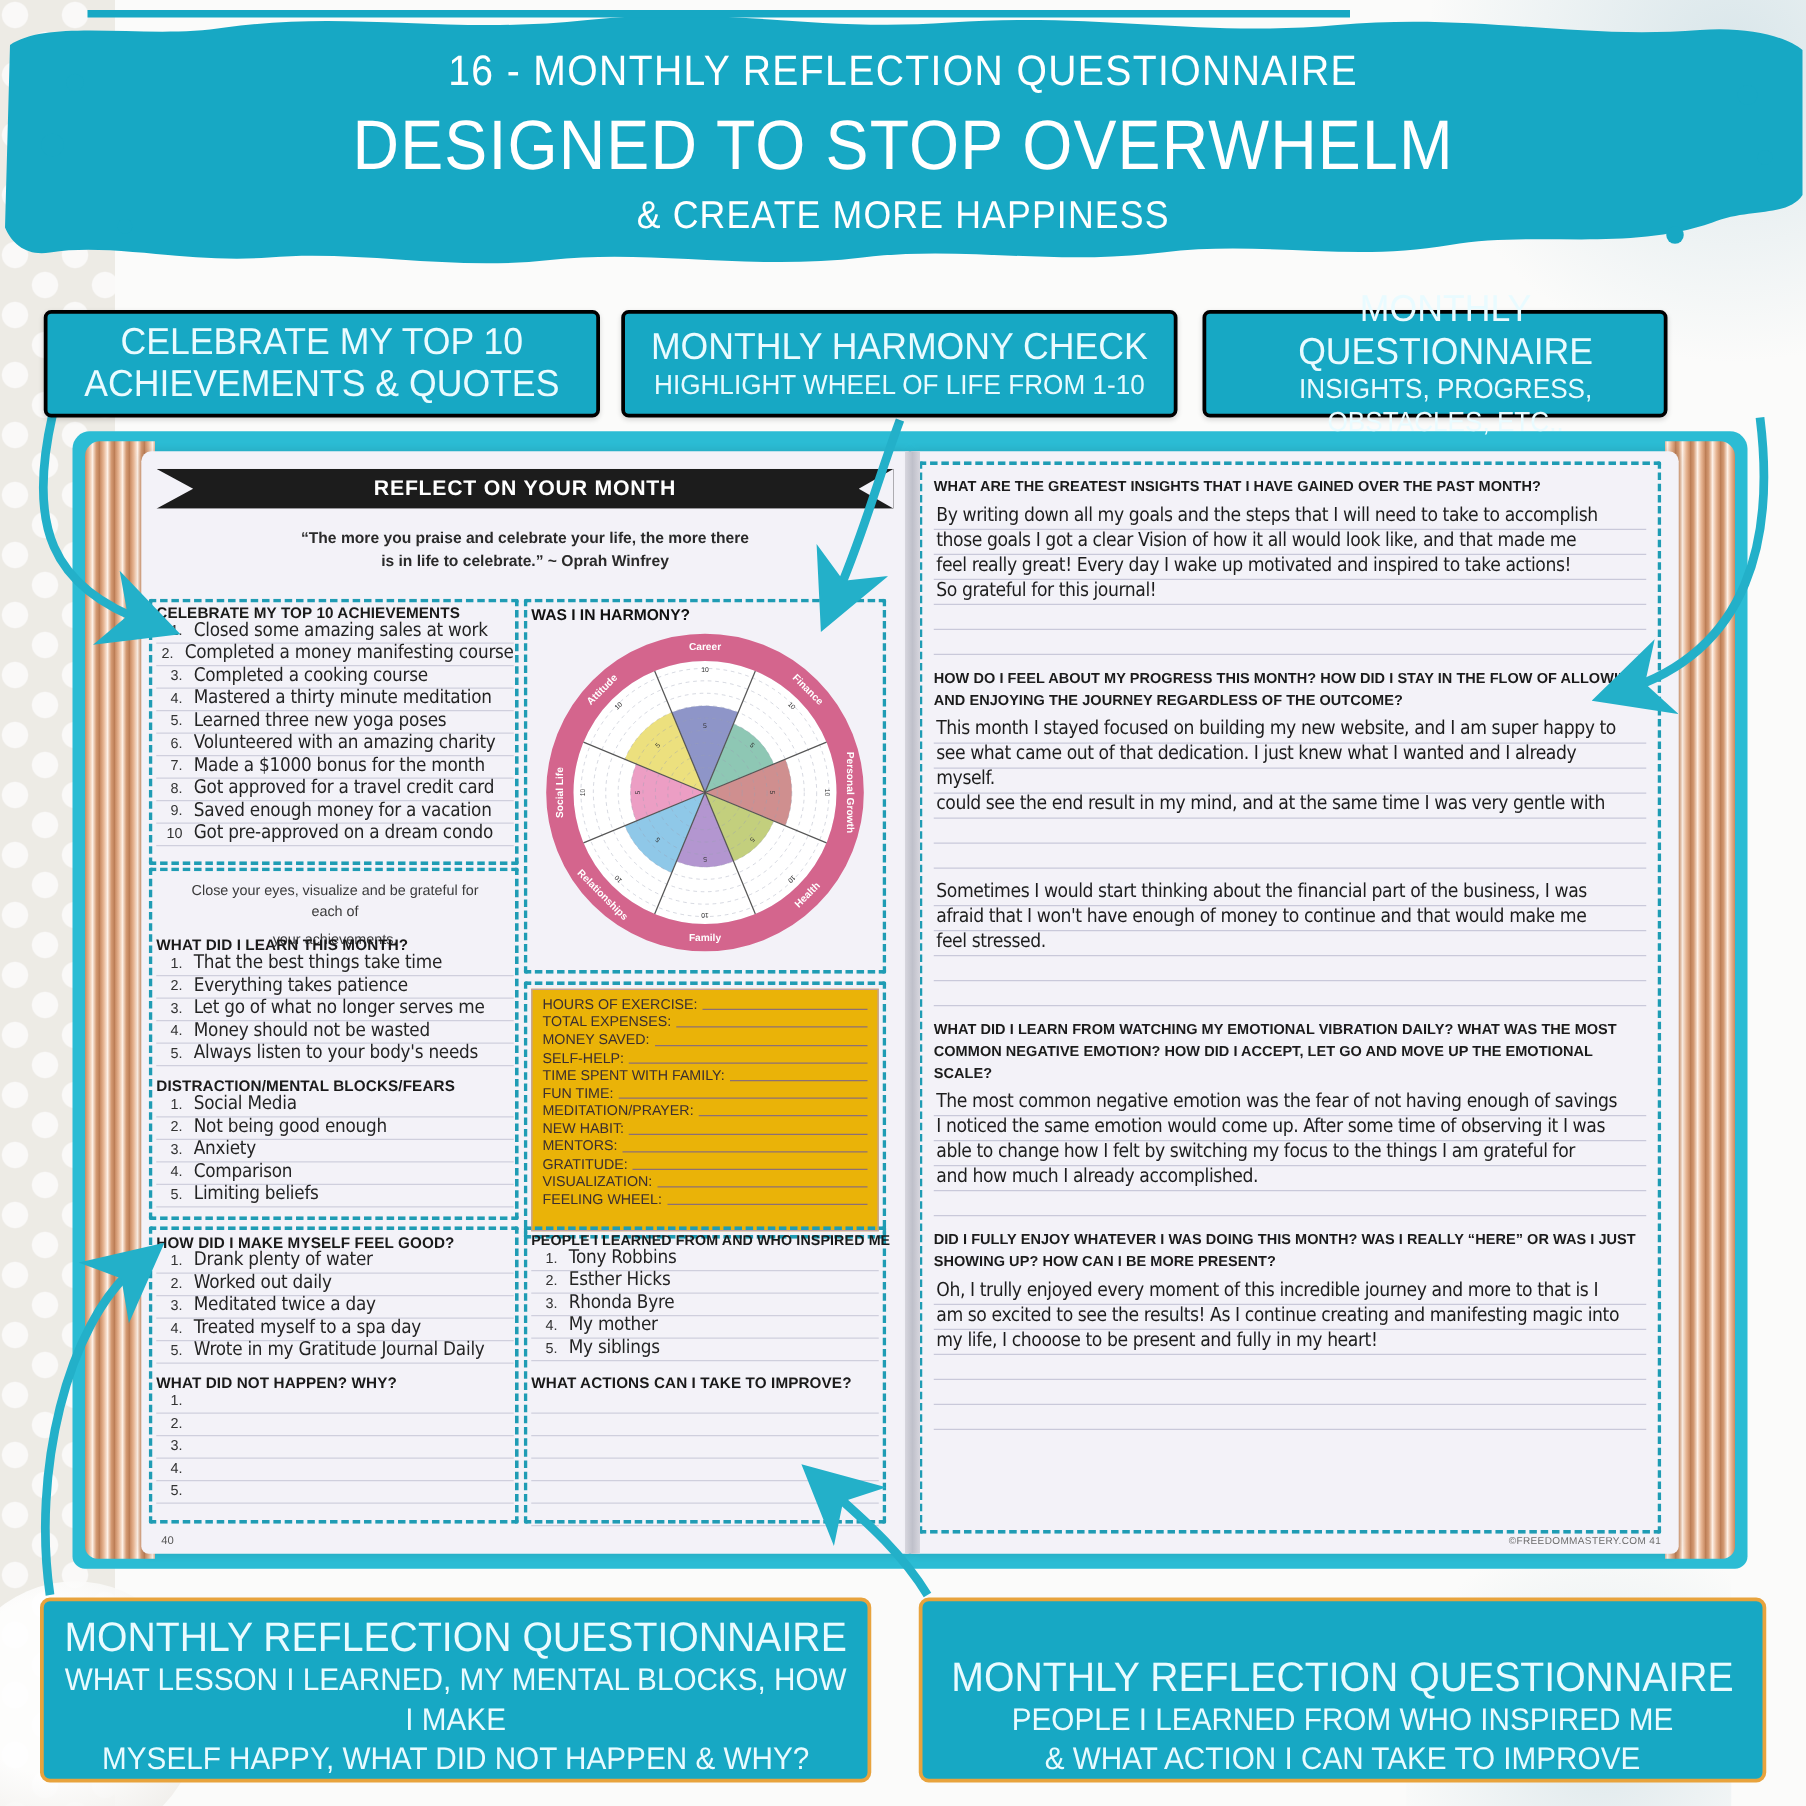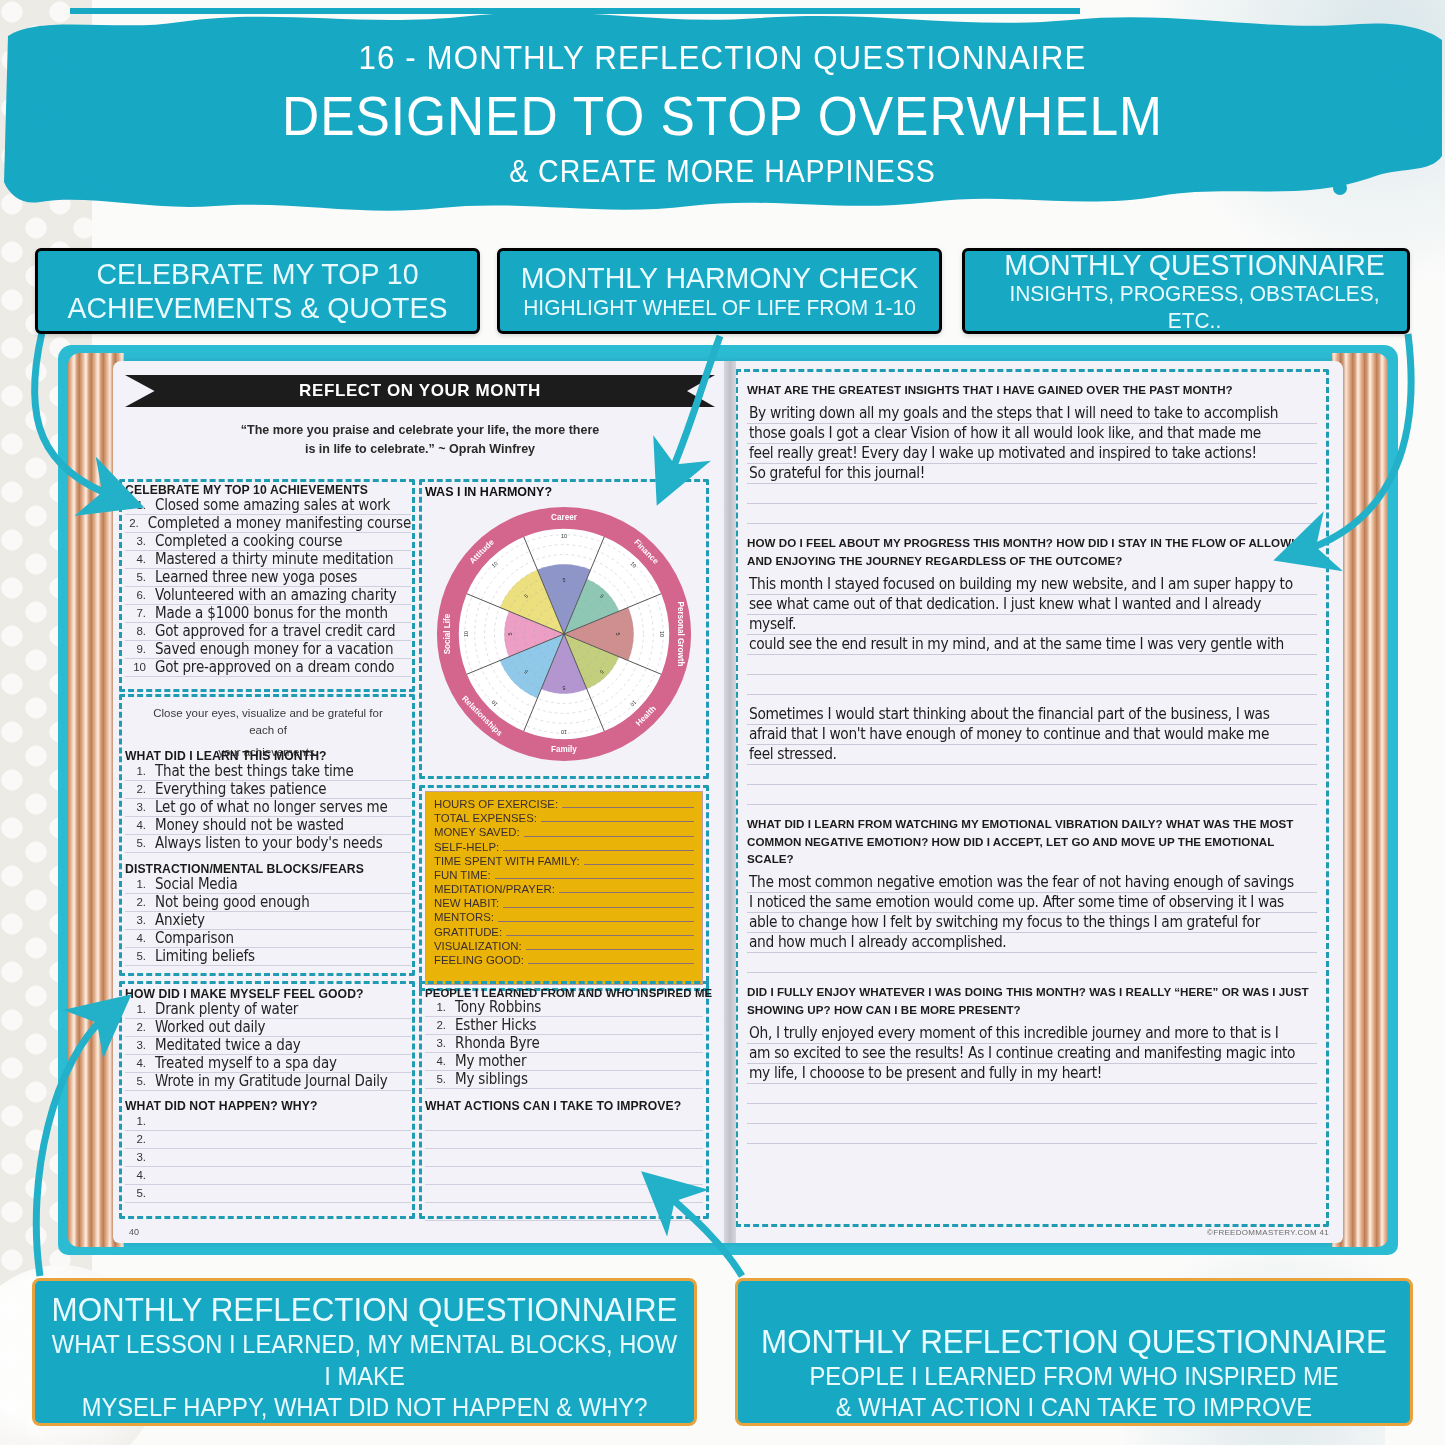--- a/index.html
+++ b/index.html
@@ -74,21 +74,21 @@
     text-align:center;
     display:flex; flex-direction:column; justify-content:center;
     z-index:6;
     box-shadow:0 2px 4px rgba(0,0,0,.15);
   }
   .pill .big { font-size:30px; line-height:1.12; transform:scaleX(.95); }
   .pill .small { font-size:22px; line-height:1.2; transform:scaleX(.95); }
 
   #pill-1 { left:35px;  top:248px; width:445px; height:86px; }
   #pill-2 { left:497px; top:248px; width:445px; height:86px; }
-  #pill-3 { left:962px; top:248px; width:448px; height:86px;padding-left:17px; }
+  #pill-3 { left:962px; top:248px; width:372px; height:86px;padding-left:17px; }
 
   
   .pill-b {
     position:absolute;
     background:#17a8c4;
     border:3px solid #e8a33d;
     border-radius:8px;
     color:#e9fbff; text-align:center;
     display:flex; flex-direction:column; justify-content:flex-end;
     z-index:6;
@@ -581,21 +581,21 @@
             </div>
             <div class="row">
               <span class="lbl">GRATITUDE:</span>
               <span class="fill"></span>
             </div>
             <div class="row">
               <span class="lbl">VISUALIZATION:</span>
               <span class="fill"></span>
             </div>
             <div class="row">
-              <span class="lbl">FEELING GOOD:</span>
+              <span class="lbl">FEELING WHEEL:</span>
               <span class="fill"></span>
             </div>
           </div>
       </div>
 
       <div class="dash" style="left:306px; top:620px; width:290px; height:238px;"></div>
       <div style="position:absolute; left:312px; top:626px; width:278px;">
         <div class="sect-title" style="font-size:11.4px;">PEOPLE I LEARNED FROM AND WHO INSPIRED ME</div>
         <ul class="lined-list" id="people-list">
             <li>

